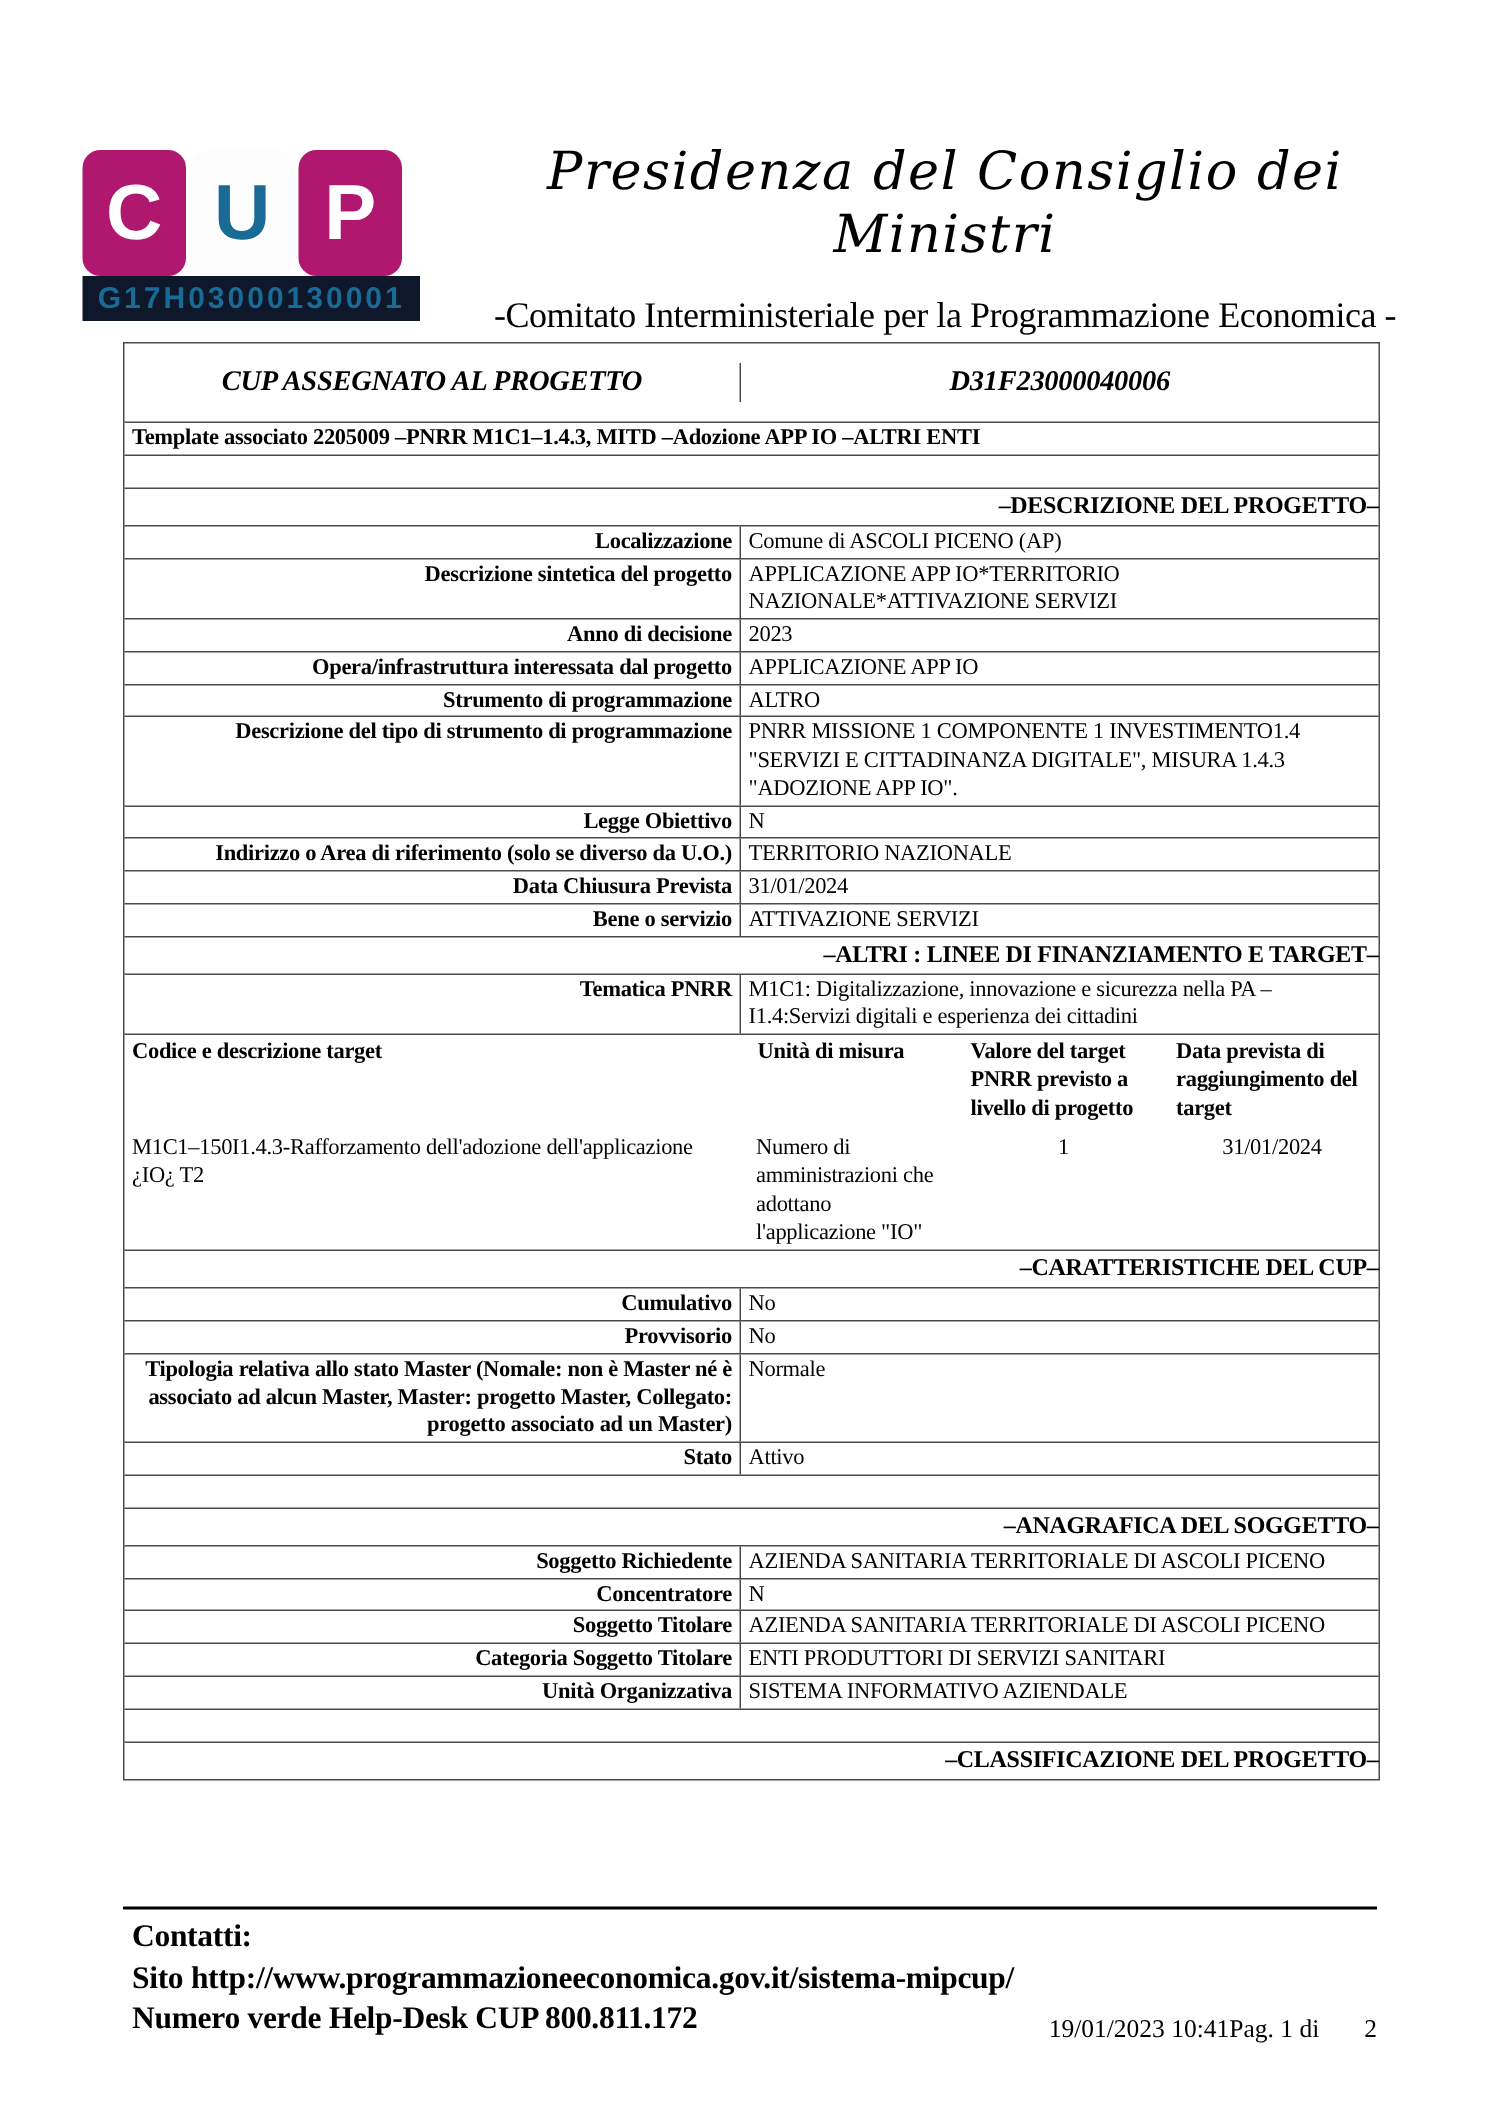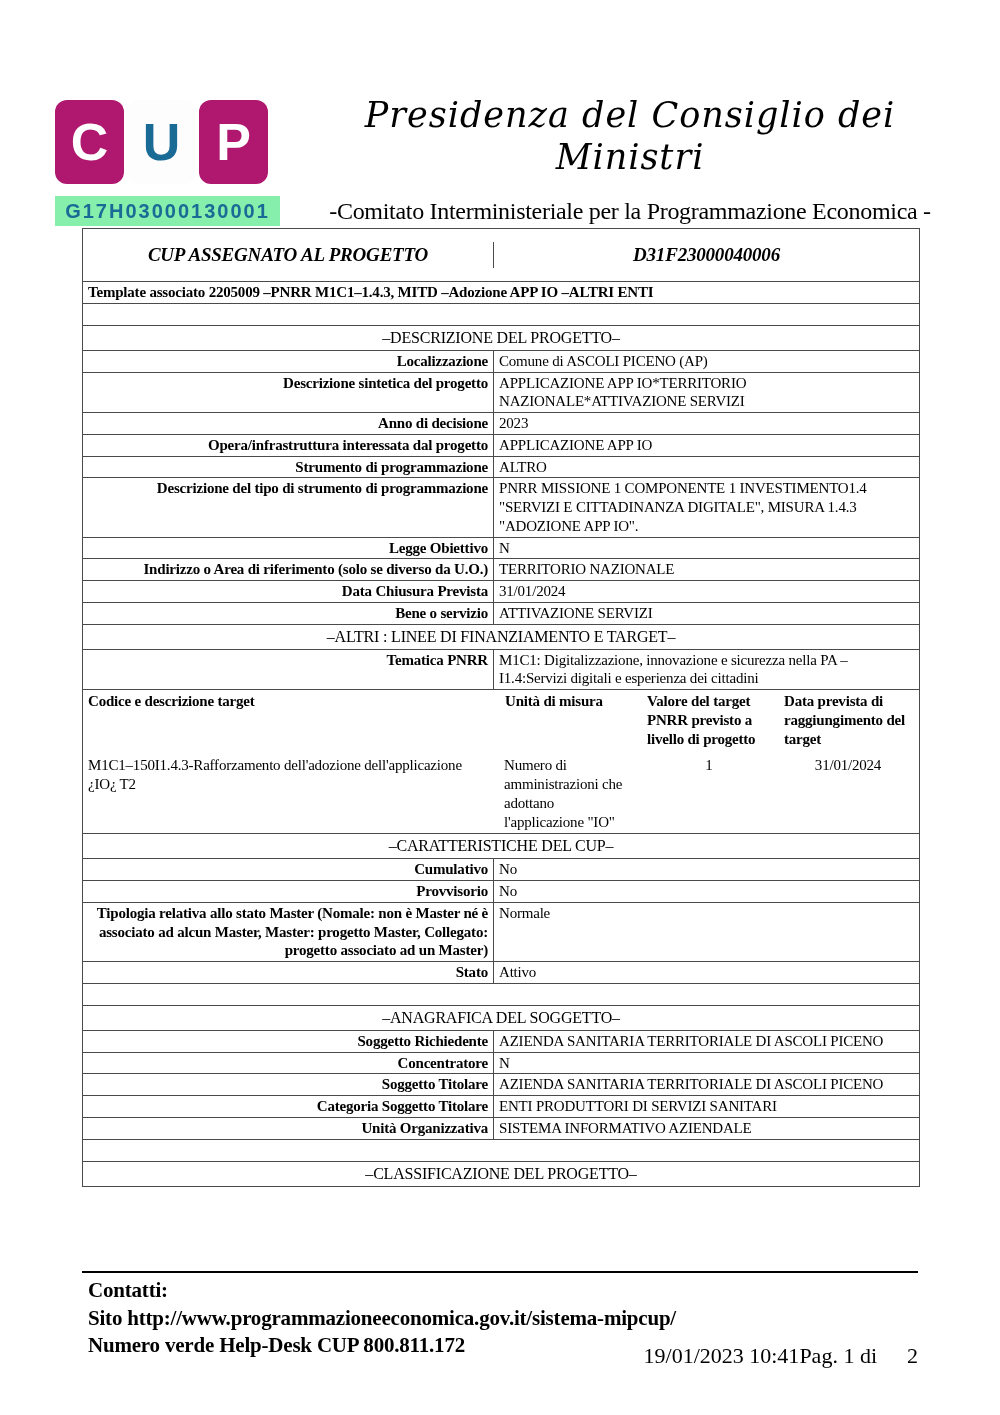--- a/index.html
+++ b/index.html
@@ -6,54 +6,54 @@
   .page{position:relative;width:1000px;height:1415px;background:#fff;overflow:hidden;
         font-family:"Liberation Serif",serif;color:#000;}
 
   
   .logo{position:absolute;left:55px;top:100px;width:225px;}
   .logo-tiles{display:flex;gap:3px;}
   .tile{width:69px;height:84px;border-radius:12px;display:flex;align-items:center;justify-content:center;
         font-family:"Liberation Sans",sans-serif;font-weight:bold;font-size:52px;}
   .tile-magenta{background:#b0176e;color:#fff;}
   .tile-white{background:#fdfdfd;color:#1a6a96;}
-  .logo-codebar{margin-top:12px;background:#86efac;height:30px;display:flex;align-items:center;justify-content:center;
+  .logo-codebar{margin-top:0;background:#0f172a;height:30px;display:flex;align-items:center;justify-content:center;
         font-family:"Liberation Sans",sans-serif;font-weight:bold;font-size:20px;letter-spacing:2px;color:#1a6a96;}
   .head-titles{position:absolute;left:295px;top:94px;width:670px;text-align:center;}
   .script-title{font-family:"DejaVu Serif",serif;font-style:italic;font-size:35px;line-height:1.2;
         letter-spacing:1px;}
   .sub-title{font-family:"Liberation Serif",serif;font-size:24px;margin-top:20px;letter-spacing:-0.3px;}
 
   
   .doc-table{position:absolute;left:82px;top:228px;width:836px;border:1px solid #4a4a4a;
         font-size:15px;line-height:1.25;letter-spacing:-0.2px;}
   .row{display:flex;border-top:1px solid #4a4a4a;}
   .row:first-child{border-top:none;}
   .lc{width:411px;border-right:1px solid #4a4a4a;font-weight:bold;padding:1px 5px;box-sizing:border-box;text-align:right;}
   .vc{flex:1;padding:1px 5px;box-sizing:border-box;}
   .full{width:100%;padding:1px 5px;box-sizing:border-box;font-weight:bold;}
-  .sec{width:100%;text-align:center;font-weight:normal;padding:2px 0;font-size:16px;}
+  .sec{width:100%;text-align:right;font-weight:bold;padding:2px 0;font-size:16px;}
   .cup-head{min-height:52px;align-items:center;}
   .cup-head .lc,.cup-head .vc{font-style:italic;font-size:19px;text-align:center;font-weight:bold;
         display:flex;align-items:center;justify-content:center;}
   .empty-row{height:21px;}
 
   
   .tgrid{display:grid;grid-template-columns:416px 142px 137px auto;border-top:1px solid #4a4a4a;
         min-height:132px;}
   .tgrid .th{font-weight:bold;padding:2px 6px 0 6px;box-sizing:border-box;}
   .tgrid .th:first-child{padding-left:5px;}
   .tgrid .td{padding:8px 6px 2px 5px;box-sizing:border-box;}
   .tgrid .ctr{text-align:center;}
 
   
   .foot-rule{position:absolute;left:82px;top:1271px;width:836px;border-top:2px solid #000;}
   .foot-block{position:absolute;left:88px;top:1277px;font-size:21px;font-weight:bold;
         font-family:"Liberation Serif",serif;line-height:1.32;letter-spacing:-0.2px;}
-  .date-line{position:absolute;right:82px;top:1343px;font-size:22px;font-family:"Liberation Serif",serif;}
+  .date-line{position:absolute;right:82px;top:1343px;font-size:17px;font-family:"Liberation Serif",serif;}
   .date-line .gap{display:inline-block;width:30px;}
 </style>
 </head>
 <body>
 
 <div class="page">
 
   <div class="logo">
     <div class="logo-tiles">
       <div class="tile tile-magenta">

